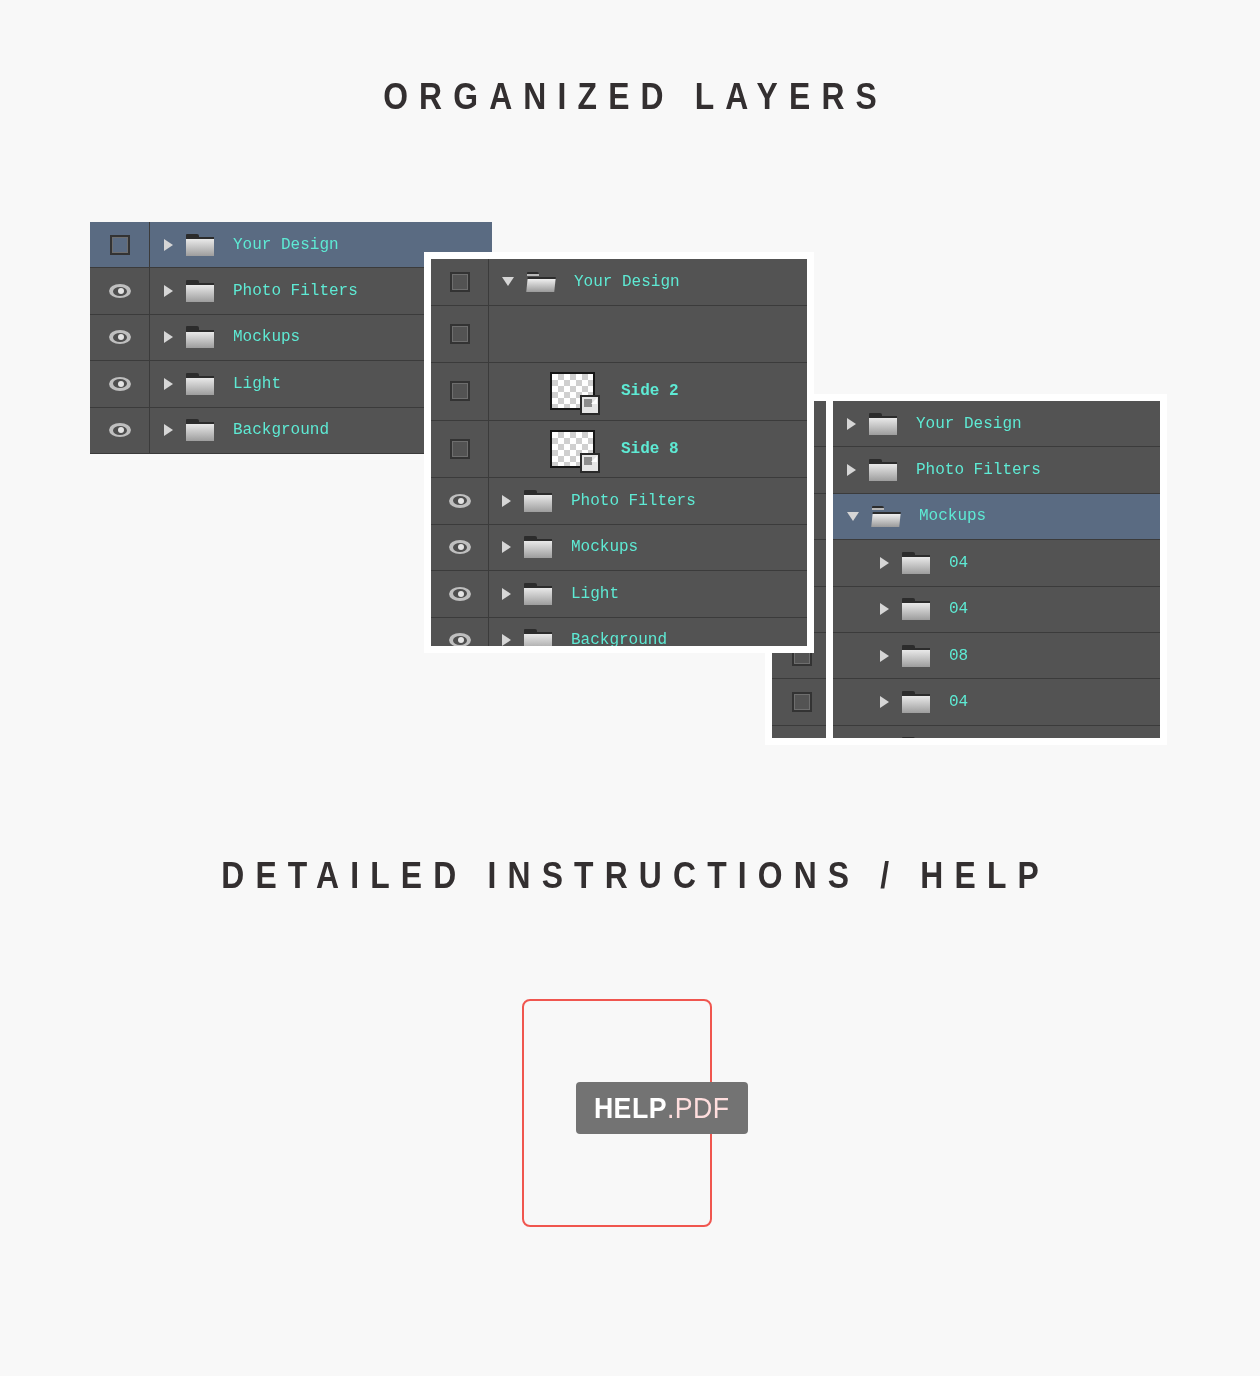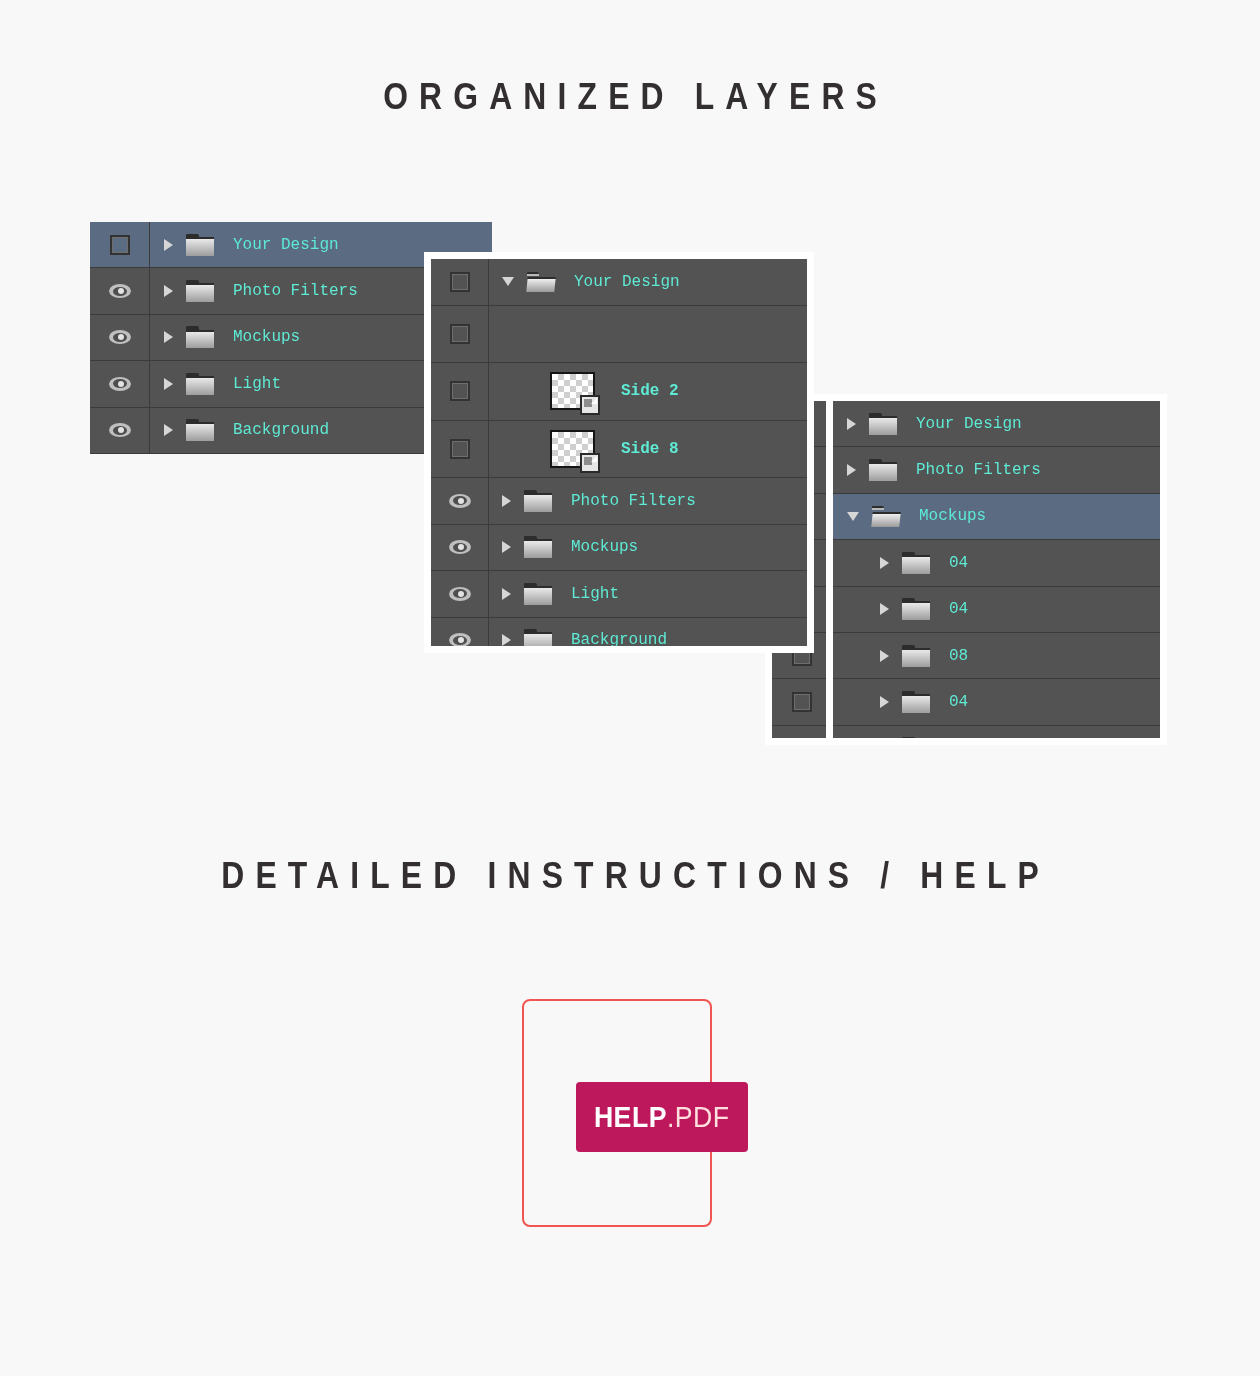--- a/index.html
+++ b/index.html
@@ -289,22 +289,22 @@
     border: 2px solid #f0564f;
     border-radius: 8px;
     box-sizing: border-box;
     background: transparent;
   }
   #pdf-badge {
     position: absolute;
     left: 576px;
     top: 1082px;
     width: 172px;
-    height: 70px;
-    background: #be185d;
+    height: 52px;
+    background: #737373;
     border-radius: 4px;
     display: flex;
     align-items: center;
     justify-content: center;
     z-index: 3;
   }
   #pdf-badge .pdf-text {
     font-family: "Liberation Sans", sans-serif;
     font-size: 29px;
     letter-spacing: 0.5px;

